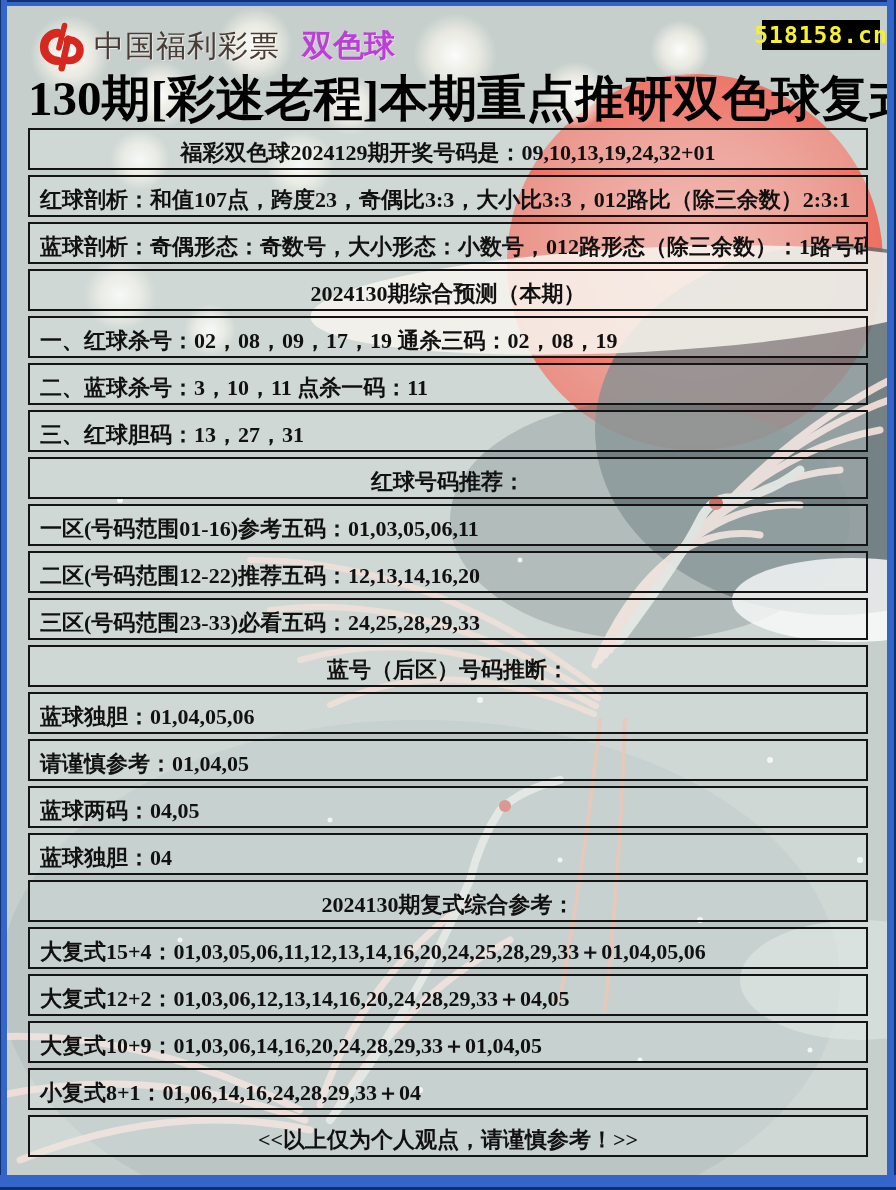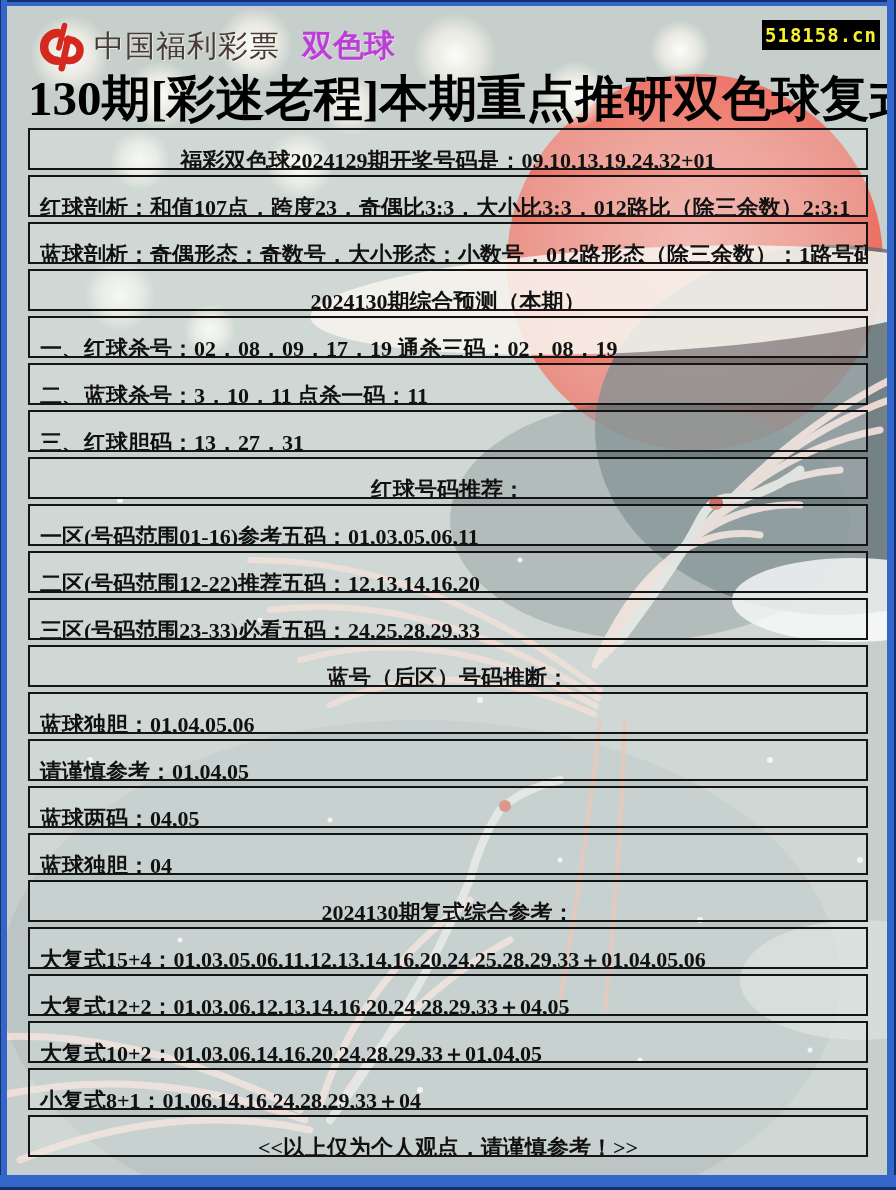--- a/index.html
+++ b/index.html
@@ -27,38 +27,38 @@
   
   .header{position:absolute;left:30px;top:18px;height:56px;z-index:10;
     display:flex;align-items:center;}
   .logo{width:56px;height:52px;margin-right:8px;}
   .brand{font-size:30px;font-weight:normal;letter-spacing:1px;
     color:#4a3b35;text-shadow:1px 1px 0 rgba(255,255,255,.55);}
   .brand-game{font-size:31px;font-weight:bold;color:#bb3fd6;
     text-shadow:1px 1px 0 rgba(255,220,250,.6);margin-left:22px;}
   .badge{position:absolute;left:762px;top:20px;width:118px;height:30px;z-index:10;
     background:#000;color:#f5f032;
-    font-family:"DejaVu Sans Mono",monospace;font-size:19px;font-weight:bold;
+    font-family:"DejaVu Sans Mono",monospace;font-size:23px;font-weight:bold;
     display:flex;align-items:center;justify-content:center;letter-spacing:1px;}
 
   
   .title{position:absolute;left:28px;top:66px;width:845px;z-index:10;
     font-size:49px;font-weight:bold;color:#000000;
     letter-spacing:0px;white-space:nowrap;}
 
   
   .table{position:absolute;left:28px;top:128px;width:840px;z-index:10;}
   .row{
     box-sizing:border-box;
     height:42px;margin-bottom:5px;
     border:2px solid #141414;
     background:rgba(235,240,238,0.28);
     font-size:22px;font-weight:bold;color:#111;
     line-height:37px;
-    padding:12px 10px;
+    padding:4px 10px;
     white-space:nowrap;overflow:hidden;
   }
   .row.center{text-align:center;}
 </style>
 </head>
 <body>
 
 <div class="page">
 
   <svg class="bg-art" width="896" height="1190" viewBox="0 0 896 1190" aria-hidden="true">
@@ -183,21 +183,21 @@
       <div class="row">二区(号码范围12-22)推荐五码：12,13,14,16,20</div>
       <div class="row">三区(号码范围23-33)必看五码：24,25,28,29,33</div>
       <div class="row center">蓝号（后区）号码推断：</div>
       <div class="row">蓝球独胆：01,04,05,06</div>
       <div class="row">请谨慎参考：01,04,05</div>
       <div class="row">蓝球两码：04,05</div>
       <div class="row">蓝球独胆：04</div>
       <div class="row center">2024130期复式综合参考：</div>
       <div class="row">大复式15+4：01,03,05,06,11,12,13,14,16,20,24,25,28,29,33＋01,04,05,06</div>
       <div class="row">大复式12+2：01,03,06,12,13,14,16,20,24,28,29,33＋04,05</div>
-      <div class="row">大复式10+2：01,03,06,14,16,20,24,28,29,33＋01,04,05</div>
+      <div class="row">大复式10+9：01,03,06,14,16,20,24,28,29,33＋01,04,05</div>
       <div class="row">小复式8+1：01,06,14,16,24,28,29,33＋04</div>
       <div class="row center">&lt;&lt;以上仅为个人观点，请谨慎参考！&gt;&gt;</div>
     </div>
 
   <div class="frame frame-top"></div>
   <div class="frame frame-left"></div>
   <div class="frame frame-right"></div>
   <div class="frame frame-bottom"></div>
 </div>
 

